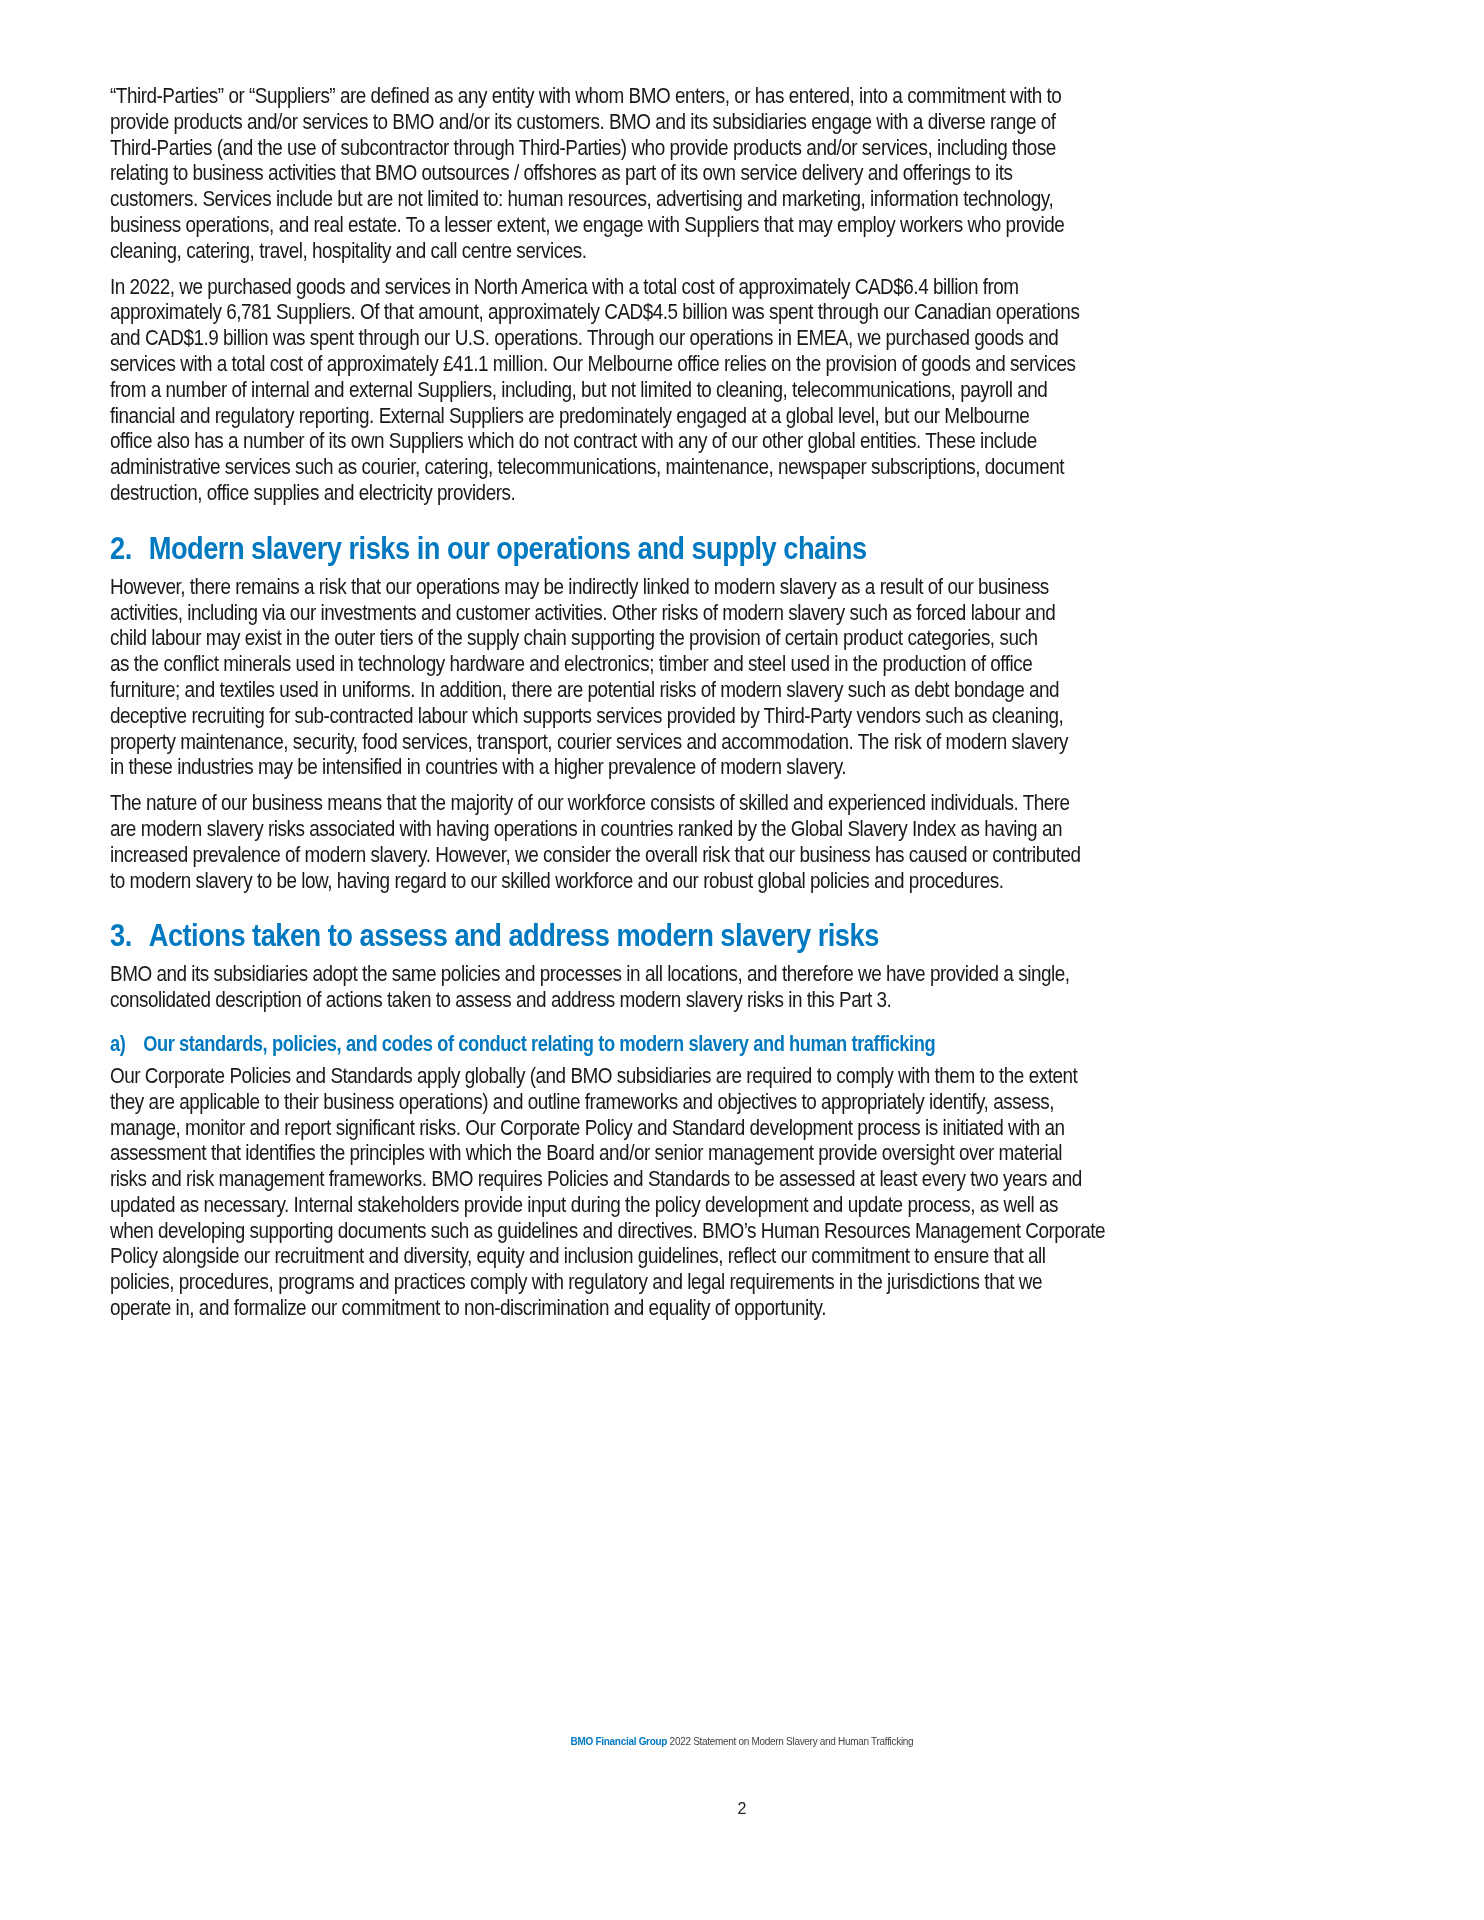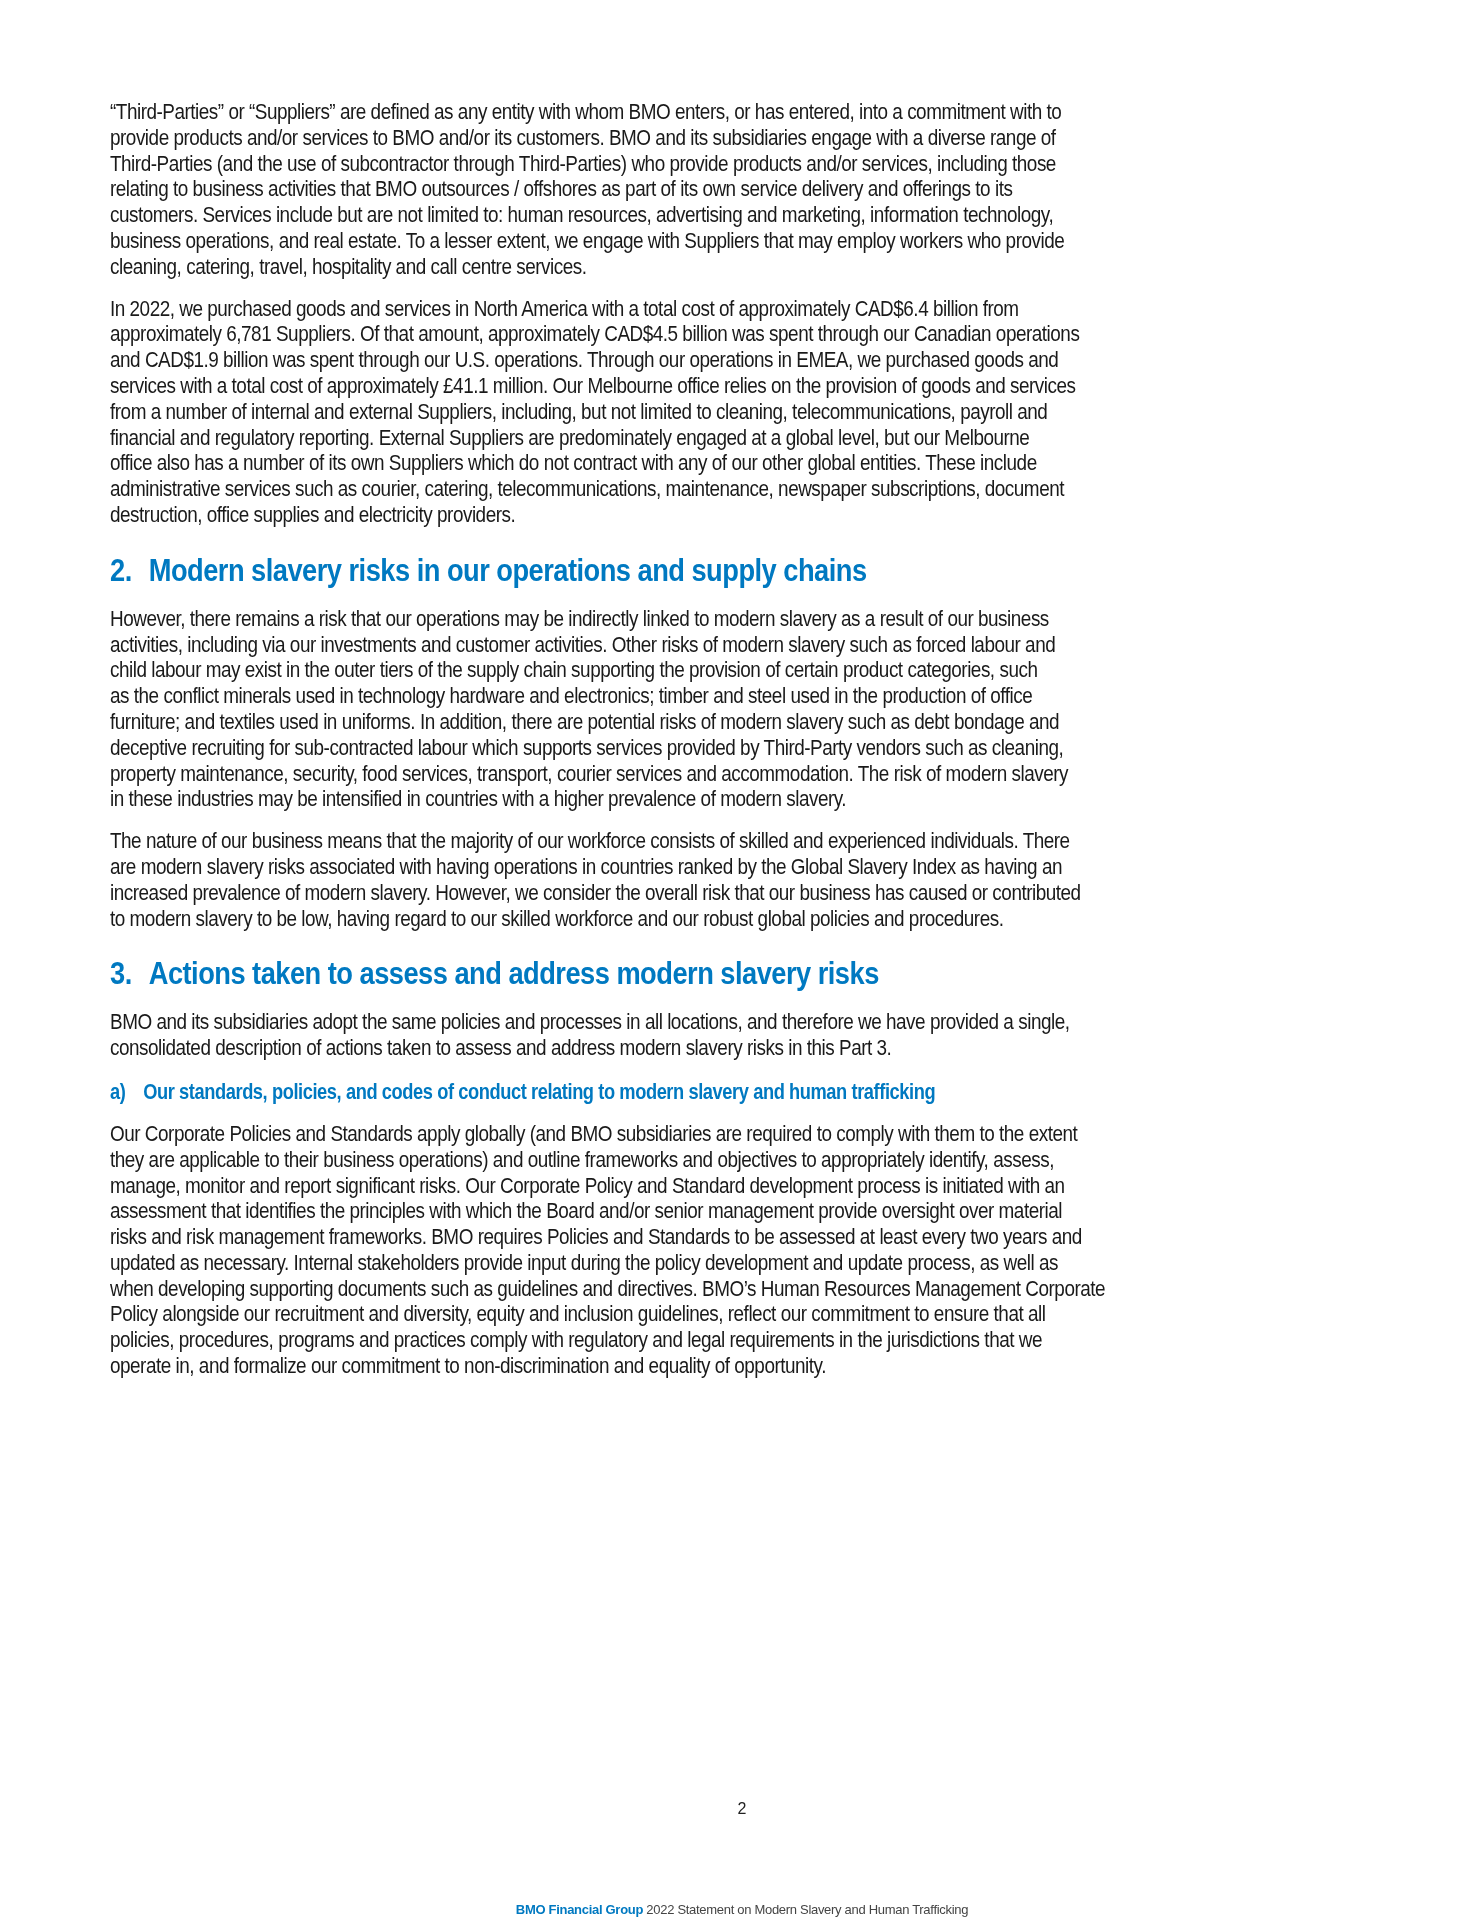--- a/index.html
+++ b/index.html
@@ -1,26 +1,26 @@
 <!DOCTYPE html>
 <html><head>
 <meta charset="utf-8">
 <style>
   html, body { margin: 0; padding: 0; background: #ffffff; }
   body { width: 1484px; height: 1920px; position: relative; overflow: hidden; font-family: "Liberation Sans", sans-serif; color: #1a1a1a; }
   .page { position: absolute; left: 110px; top: 84px; width: 1260px; }
-  .para { margin: 16px 0 10px 0; }
+  .para { margin: 0 0 10px 0; }
   .line { display: block; white-space: nowrap; font-size: 21.5px; line-height: 25.8px; height: 25.8px; letter-spacing: -0.55px; transform-origin: left center; transform: scaleX(0.88); width: 1420px; }
   .h2 { color: #0079c1; font-size: 31px; line-height: 40px; margin: 22px 0 6px 0; white-space: nowrap; letter-spacing: -0.6px; transform-origin: left center; transform: scaleX(0.88); }
   .h2 .num { display: inline-block; width: 44px; }
   .h3 { color: #0079c1; font-size: 22px; line-height: 28px; margin: 16px 0 6px 0; white-space: nowrap; font-weight: bold; letter-spacing: -0.5px; transform-origin: left center; transform: scaleX(0.83); }
   .h3 .num { display: inline-block; width: 40px; }
   .footer { position: absolute; left: 0; width: 1484px; text-align: center; }
   .page-num { top: 1800px; font-size: 16px; color: #222; }
-  .footer-line { top: 1902px; font-size: 13px; color: #444; letter-spacing: -0.3px; }
+  .footer-line { top: 1736px; font-size: 10px; color: #444; letter-spacing: -0.3px; }
   .brand { color: #0079c1; font-weight: bold; }
 </style>
 </head>
 <body>
 
 <div class="page">
 
   <div class="para">
     <span class="line">“Third-Parties” or “Suppliers” are defined as any entity with whom BMO enters, or has entered, into a commitment with to</span>
     <span class="line">provide products and/or services to BMO and/or its customers. BMO and its subsidiaries engage with a diverse range of</span>

